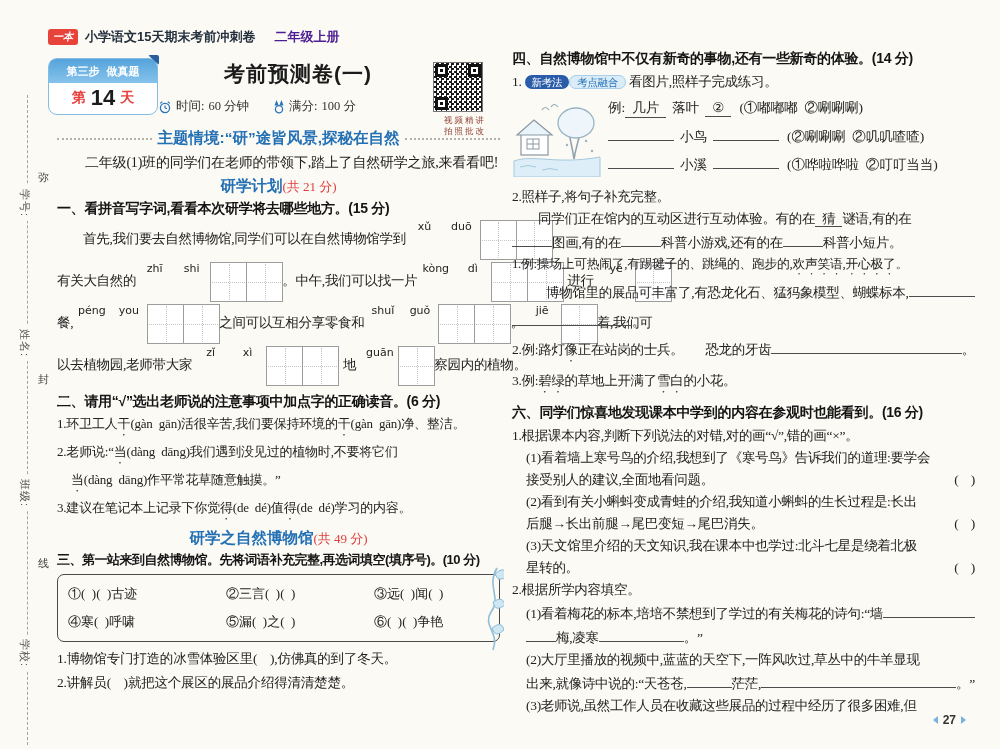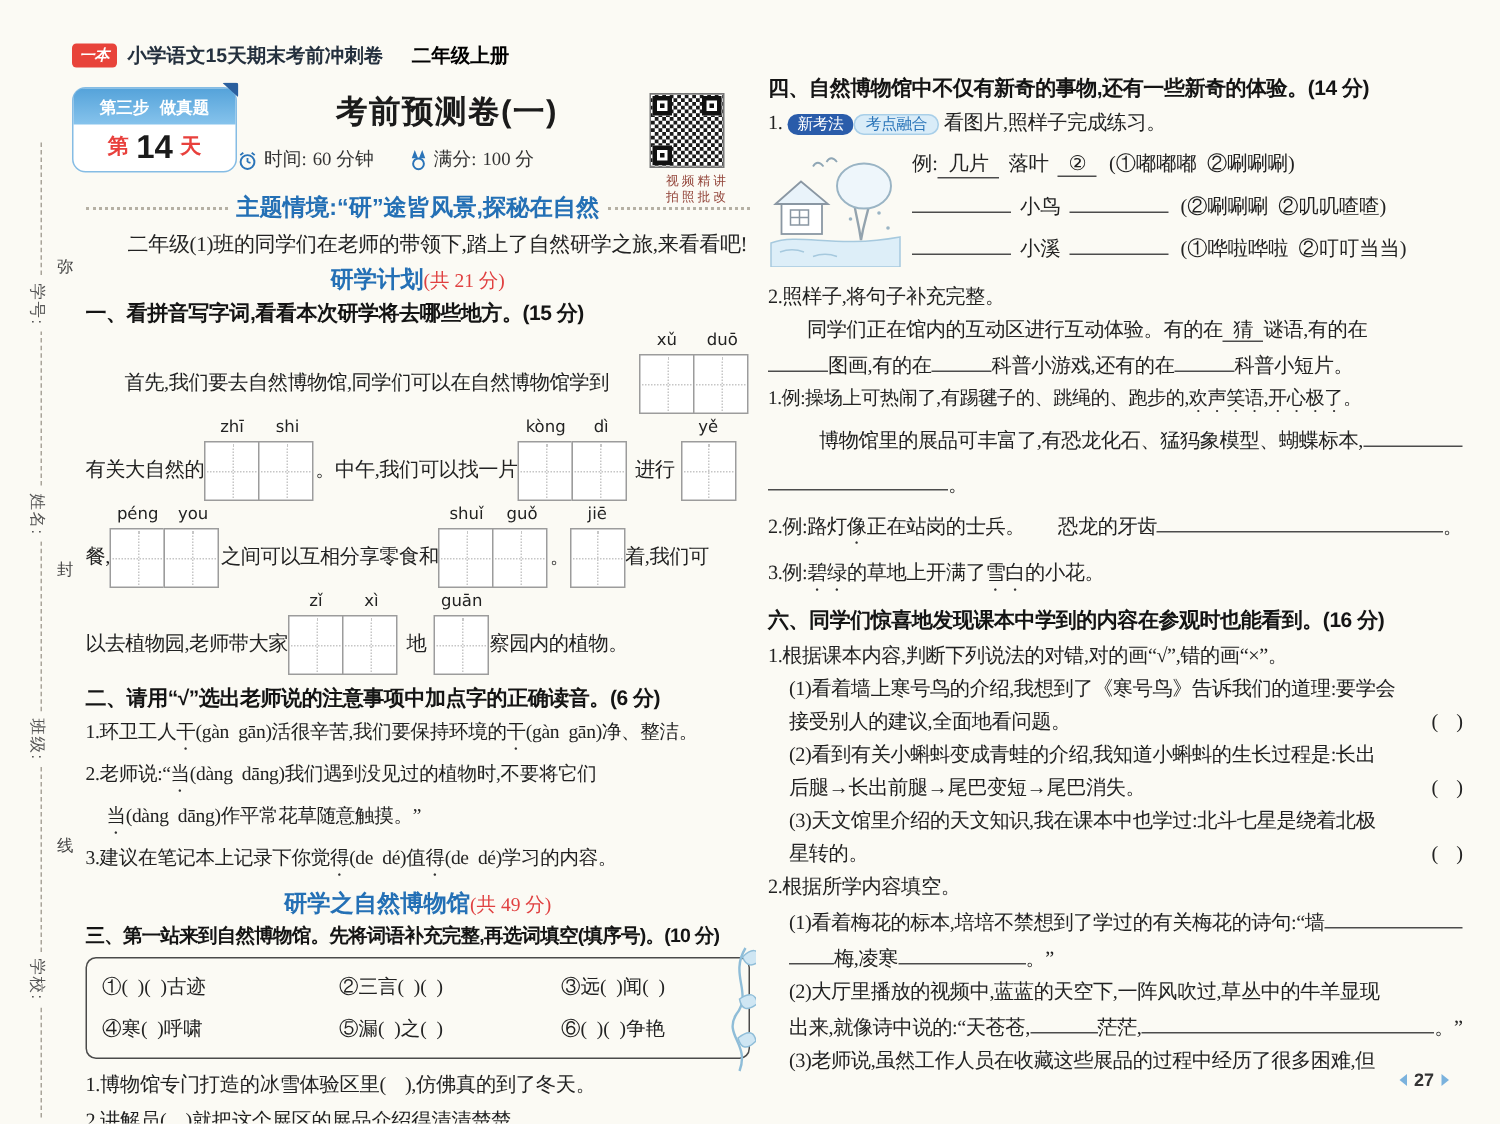--- a/index.html
+++ b/index.html
@@ -14,21 +14,21 @@
   .vlabel { position:absolute; left:33px; font-family:"Liberation Sans", sans-serif; font-size:11px; color:#555;
             transform:rotate(90deg); transform-origin:left top; background:#fbfaf4; padding:1px 4px; letter-spacing:1px; }
   .sealch { position:absolute; left:38px; font-size:11px; color:#444; background:#fbfaf4; }
 
   
   .brand-row { position:absolute; left:48px; top:28px; display:flex; align-items:center; gap:7px;
                font-family:"Liberation Sans", sans-serif; }
   .brand-badge { background:#e8433a; color:#fff; font-size:10px; font-weight:bold; font-style:italic;
                  padding:1px 5px; border-radius:3px; }
   .brand-title { font-size:13px; font-weight:bold; color:#24303e; }
-  .brand-grade { font-size:13px; font-weight:bold; color:#000000; margin-left:12px; }
+  .brand-grade { font-size:13px; font-weight:bold; color:#4c1d95; margin-left:12px; }
 
   .day-badge { position:absolute; left:48px; top:58px; width:110px; height:57px; background:#fff;
                border:1.5px solid #85bce4; border-radius:9px; font-family:"Liberation Sans", sans-serif; }
   .day-top { height:24px; background:linear-gradient(#55a3da,#86c3ec); border-radius:7px 7px 0 0;
              color:#fff; font-size:11px; font-weight:bold; display:flex; align-items:center; justify-content:center; gap:7px; }
   .day-bottom { height:30px; display:flex; align-items:center; justify-content:center; gap:5px; }
   .day-red { color:#e8403c; font-size:14px; font-weight:bold; }
   .day-num { color:#1b1b1b; font-size:22px; font-weight:bold; line-height:1; }
   .day-corner { position:absolute; right:-2px; top:-4px; width:0; height:0;
                 border-left:11px solid transparent; border-top:10px solid #2a5f9e; border-radius:2px; }
@@ -58,21 +58,21 @@
   .sec-head { margin-top:4px; text-align:center; }
   .sec-head .t { font-family:"Liberation Sans", sans-serif; font-weight:bold; font-size:15.5px; color:#2470b5; }
   .sec-head .s { font-size:13px; color:#e04040; }
 
   .qhead { font-family:"Liberation Sans", sans-serif; font-weight:bold; font-size:14px; color:#141414; letter-spacing:-0.3px; }
   .qhead.sm { font-size:13px; letter-spacing:-0.5px; }
 
   
   .q1row { display:flex; align-items:flex-end; margin-top:2px; }
   .q1row .t { font-size:13.5px; padding-bottom:12px; letter-spacing:-0.3px; }
-  .bg { display:flex; flex-direction:column; }
+  .bg { display:flex; flex-direction:row; }
   .pyr { display:flex; height:16px; }
   .pyr i { width:37px; text-align:center; font-style:normal; font-size:11px; color:#222;
            font-family:"DejaVu Sans", sans-serif; }
   .bxr { display:flex; }
   .bx { width:37px; height:40px; border:1px solid #9c9c9c; background:#fff; position:relative; margin-right:-1px; }
   .bx::before { content:""; position:absolute; left:1px; right:1px; top:50%; border-top:1px dotted #c6c6c6; }
   .bx::after  { content:""; position:absolute; top:1px; bottom:1px; left:50%; border-left:1px dotted #c6c6c6; }
   .ml-auto { margin-left:auto; }
 
   .line { font-size:13px; margin-top:4px; line-height:17.5px; letter-spacing:-0.2px; }

